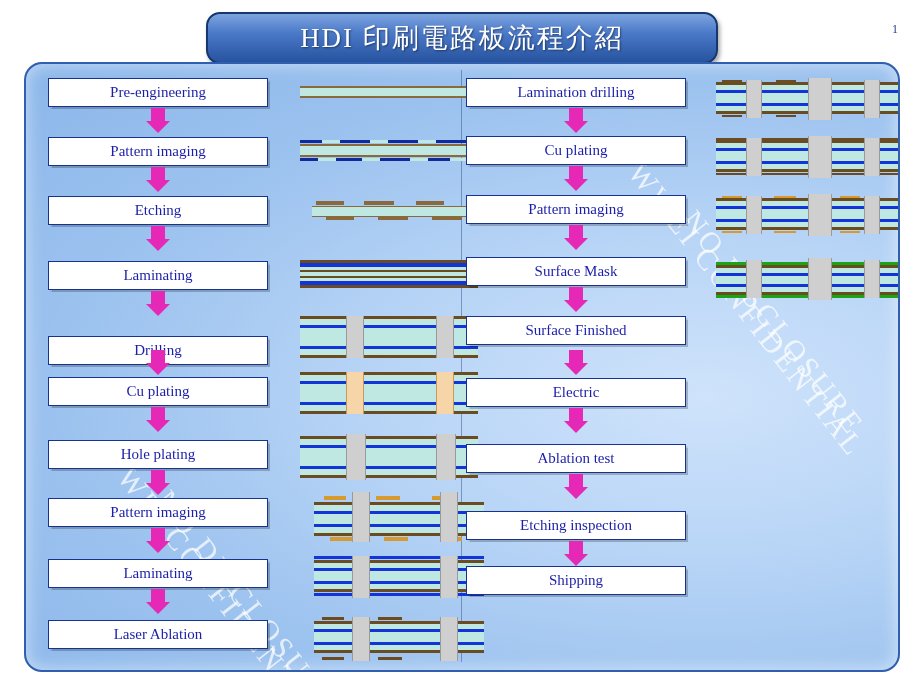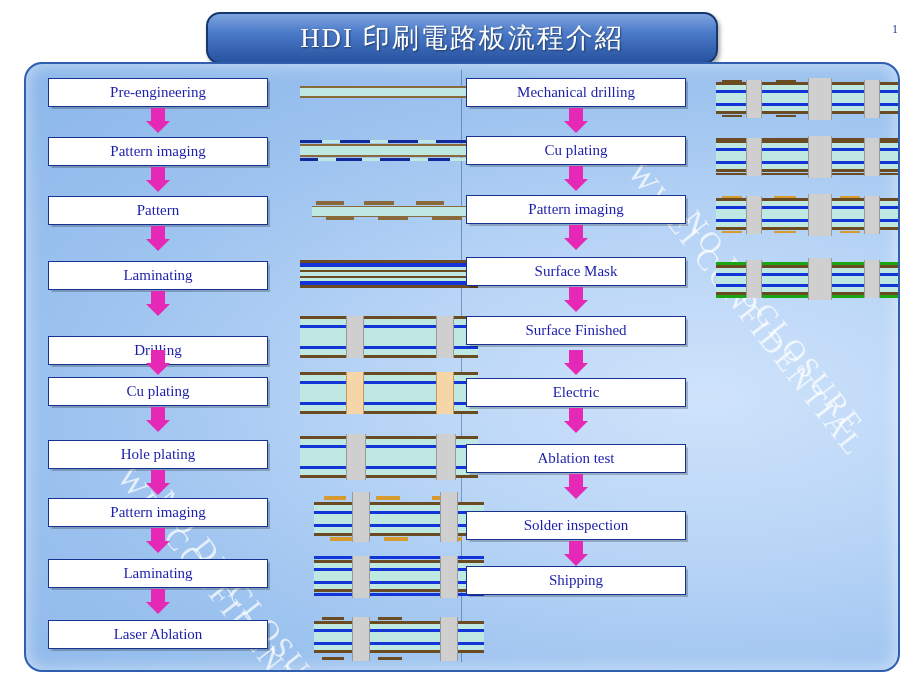--- a/index.html
+++ b/index.html
@@ -103,21 +103,21 @@
         <div class="shaft"></div>
         <div class="head"></div>
       </div>
 
     <div class="label" style="top:65px">Pattern imaging</div>
     <div class="arrow" style="top:95px">
         <div class="shaft"></div>
         <div class="head"></div>
       </div>
 
-    <div class="label" style="top:124px">Pattern</div>
+    <div class="label" style="top:124px">Etching</div>
     <div class="arrow" style="top:154px">
         <div class="shaft"></div>
         <div class="head"></div>
       </div>
 
     <div class="label" style="top:189px">Laminating</div>
     <div class="arrow" style="top:219px">
         <div class="shaft"></div>
         <div class="head"></div>
       </div>
@@ -276,21 +276,21 @@
       <div class="lyr" style="left:8px;top:0;width:22px;height:3px;background:#6a4b22"></div>
       <div class="lyr" style="left:64px;top:0;width:24px;height:3px;background:#6a4b22"></div>
       <div class="lyr" style="left:8px;top:40px;width:22px;height:3px;background:#6a4b22"></div>
       <div class="lyr" style="left:64px;top:40px;width:24px;height:3px;background:#6a4b22"></div>
       <div class="vhole" style="left:38px;top:0;width:16px;height:44px"></div>
       <div class="vhole" style="left:126px;top:0;width:16px;height:44px"></div>
     </div>
   </div>
 
   <div class="column" id="col-right">
-    <div class="label" style="top:6px">Mechanical drilling</div>
+    <div class="label" style="top:6px">Lamination drilling</div>
     <div class="arrow" style="top:36px">
         <div class="shaft"></div>
         <div class="head"></div>
       </div>
     <div class="label" style="top:64px">Cu plating</div>
     <div class="arrow" style="top:94px">
         <div class="shaft"></div>
         <div class="head"></div>
       </div>
     <div class="label" style="top:123px">Pattern imaging</div>
@@ -311,21 +311,21 @@
     <div class="label" style="top:306px">Electric</div>
     <div class="arrow" style="top:336px">
         <div class="shaft"></div>
         <div class="head"></div>
       </div>
     <div class="label" style="top:372px">Ablation test</div>
     <div class="arrow" style="top:402px">
         <div class="shaft"></div>
         <div class="head"></div>
       </div>
-    <div class="label" style="top:439px">Solder inspection</div>
+    <div class="label" style="top:439px">Etching inspection</div>
     <div class="arrow" style="top:469px">
         <div class="shaft"></div>
         <div class="head"></div>
       </div>
     <div class="label" style="top:494px">Shipping</div>
 
     <div class="stack" style="left:250px;top:8px;width:182px;height:42px">
       <div class="lyr" style="left:0;top:2px;width:182px;height:3px;background:#6a4b22"></div>
       <div class="lyr" style="left:0;top:5px;width:182px;height:5px;background:#bfe8e2"></div>
       <div class="lyr" style="left:0;top:10px;width:182px;height:3px;background:#1335d8"></div>

